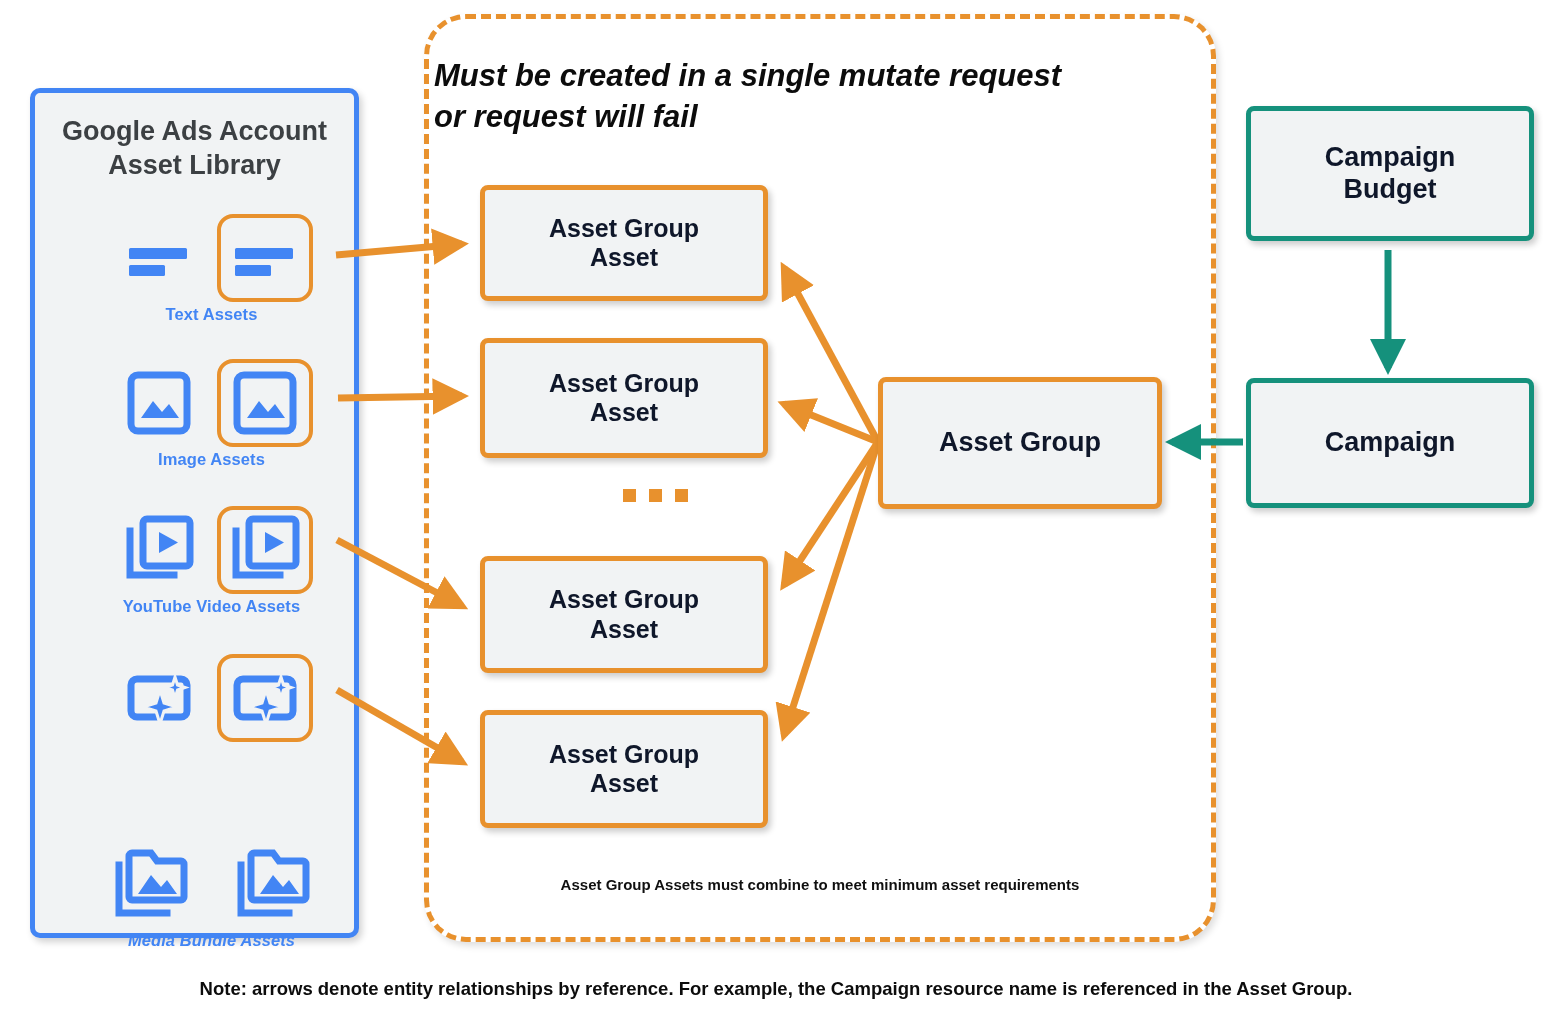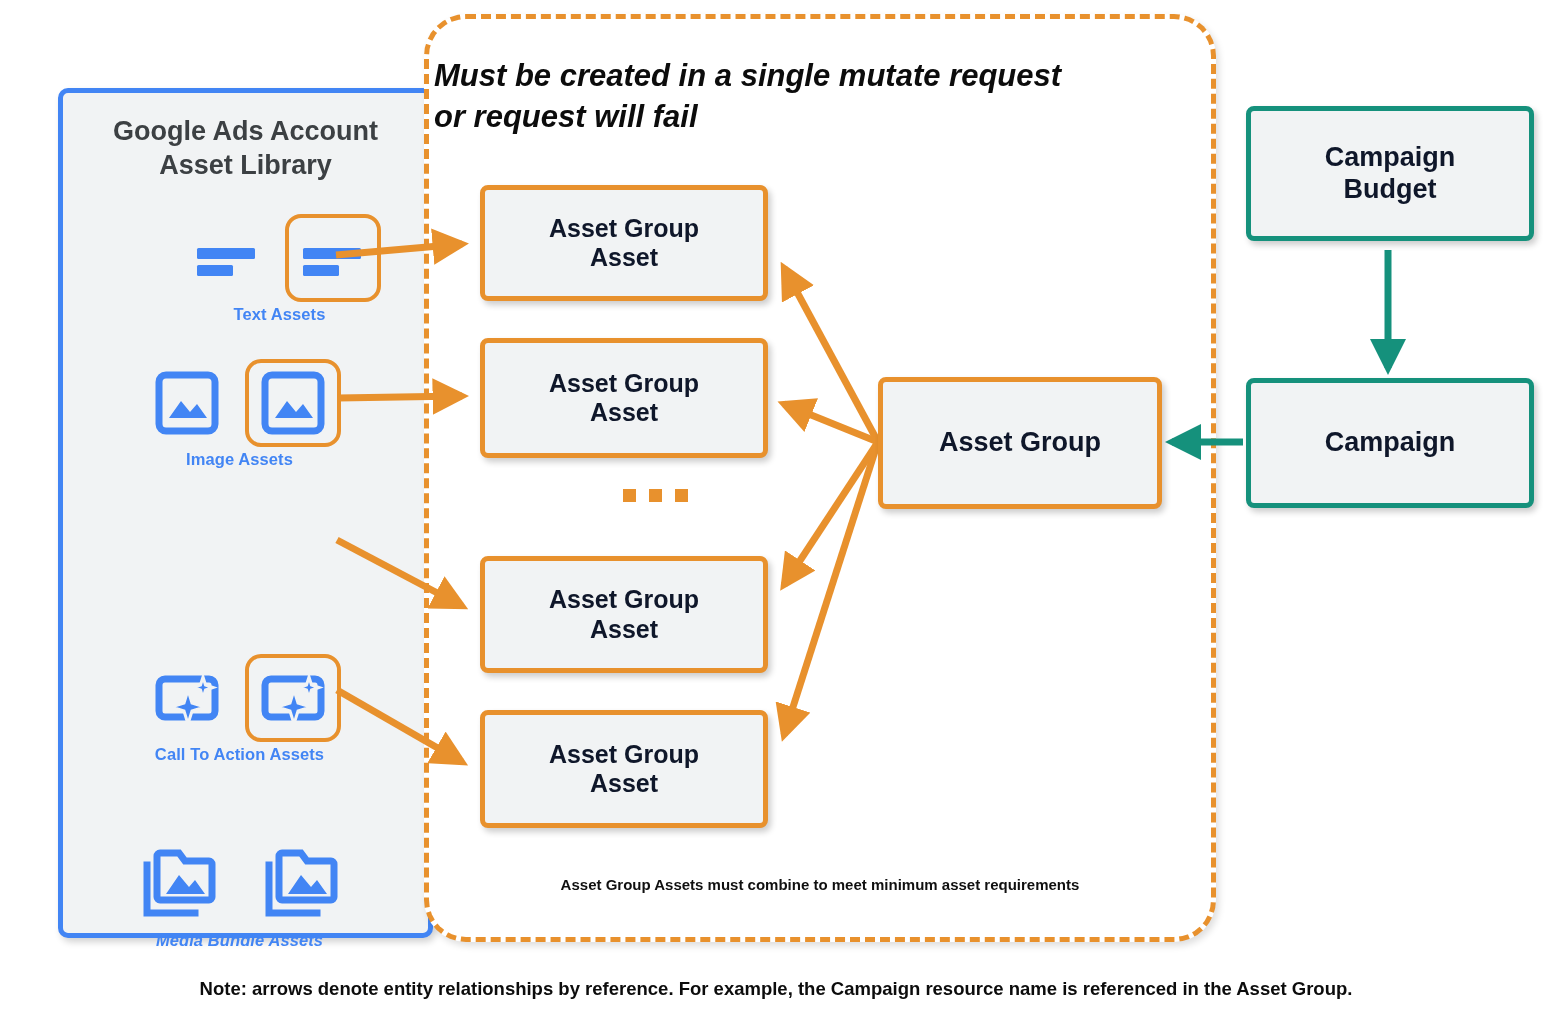--- a/index.html
+++ b/index.html
@@ -30,27 +30,26 @@
     line-height:1.18;
     box-shadow:3px 4px 6px rgba(0,0,0,.20);
   }
   .node.orange{border:5px solid #e8912d;text-align:center;}
   .node.teal{border:5px solid #15917c;}
 
   
   #library{
     position:absolute;
     left:30px; top:88px;
-    width:375px; height:850px;
+    width:329px; height:850px;
     background:#f1f3f4;
     border:5px solid #4285f4;
     border-radius:10px;
     box-sizing:border-box;
     box-shadow:3px 4px 7px rgba(0,0,0,.18);
-    margin-left:28px;
   }
   #library-title{
     position:absolute;
     left:0; right:0; top:22px;
     text-align:center;
     font-size:27px;
     font-weight:700;
     color:#3c4043;
     line-height:1.25;
     white-space:pre-line;
@@ -149,21 +148,21 @@
 </style>
 </head>
 <body>
 
 <div id="stage">
 
   <div id="library">
     <div id="library-title">Google Ads Account
 Asset Library</div>
 
-    <div class="asset-row" style="top:120px;padding-left:40px;">
+    <div class="asset-row" style="top:120px;">
       <div class="icon-pair">
         <div class="icon-slot">
           <svg width="72" height="52" viewBox="0 0 72 52" aria-hidden="true">
             <rect x="6" y="16" width="58" height="11" rx="1.5" fill="#4285f4"></rect>
             <rect x="6" y="33" width="36" height="11" rx="1.5" fill="#4285f4"></rect>
           </svg>
         </div>
         <div class="icon-slot boxed">
           <svg width="72" height="52" viewBox="0 0 72 52" aria-hidden="true">
             <rect x="6" y="16" width="58" height="11" rx="1.5" fill="#4285f4"></rect>
@@ -185,39 +184,57 @@
         <div class="icon-slot boxed">
           <svg width="70" height="70" viewBox="0 0 70 70" aria-hidden="true">
             <rect x="7" y="7" width="56" height="56" rx="7" fill="none" stroke="#4285f4" stroke-width="7"></rect>
             <path d="M17 50 L29 33 L38 44 L45 36 L55 50 Z" fill="#4285f4"></path>
           </svg>
         </div>
       </div>
       <div class="asset-label">Image Assets</div>
     </div>
 
+    <div class="asset-row" style="top:412px;">
+      <div class="icon-pair">
+        <div class="icon-slot">
+          <svg width="74" height="74" viewBox="0 0 74 74" aria-hidden="true">
+            <path d="M8 18 L8 62 L52 62" fill="none" stroke="#4285f4" stroke-width="7" stroke-linecap="square"></path>
+            <rect x="21" y="6" width="47" height="47" rx="4" fill="none" stroke="#4285f4" stroke-width="7"></rect>
+            <path d="M37 19 L56 29.5 L37 40 Z" fill="#4285f4"></path>
+          </svg>
+        </div>
+        <div class="icon-slot boxed">
+          <svg width="74" height="74" viewBox="0 0 74 74" aria-hidden="true">
+            <path d="M8 18 L8 62 L52 62" fill="none" stroke="#4285f4" stroke-width="7" stroke-linecap="square"></path>
+            <rect x="21" y="6" width="47" height="47" rx="4" fill="none" stroke="#4285f4" stroke-width="7"></rect>
+            <path d="M37 19 L56 29.5 L37 40 Z" fill="#4285f4"></path>
+          </svg>
+        </div>
+      </div>
+      <div class="asset-label">YouTube Video  Assets</div>
+    </div>
 
     <div class="asset-row" style="top:560px;">
       <div class="icon-pair">
         <div class="icon-slot">
           <svg width="80" height="58" viewBox="0 0 80 58" aria-hidden="true">
             <path d="M18 10 H62 a6 6 0 0 1 6 6 v26 a6 6 0 0 1 -6 6 H18 a6 6 0 0 1 -6 -6 V16 a6 6 0 0 1 6 -6 Z" fill="none" stroke="#4285f4" stroke-width="7"></path>
             <path d="M41 21 L45 34 L58 38 L45 42 L41 55 L37 42 L24 38 L37 34 Z" fill="#4285f4" stroke="#f1f3f4" stroke-width="3"></path>
             <path d="M56 8 L58.5 16 L66 18.5 L58.5 21 L56 29 L53.5 21 L46 18.5 L53.5 16 Z" fill="#4285f4" stroke="#f1f3f4" stroke-width="3"></path>
           </svg>
         </div>
         <div class="icon-slot boxed">
           <svg width="80" height="58" viewBox="0 0 80 58" aria-hidden="true">
             <path d="M18 10 H62 a6 6 0 0 1 6 6 v26 a6 6 0 0 1 -6 6 H18 a6 6 0 0 1 -6 -6 V16 a6 6 0 0 1 6 -6 Z" fill="none" stroke="#4285f4" stroke-width="7"></path>
             <path d="M41 21 L45 34 L58 38 L45 42 L41 55 L37 42 L24 38 L37 34 Z" fill="#4285f4" stroke="#f1f3f4" stroke-width="3"></path>
             <path d="M56 8 L58.5 16 L66 18.5 L58.5 21 L56 29 L53.5 21 L46 18.5 L53.5 16 Z" fill="#4285f4" stroke="#f1f3f4" stroke-width="3"></path>
           </svg>
         </div>
       </div>
-      <div class="asset-label">Call To Action Assets</div>
     </div>
 
     <div class="asset-row" style="top:746px;font-style:italic;">
       <div class="icon-pair" style="gap:26px;">
         <div class="icon-slot">
           <svg width="80" height="78" viewBox="0 0 80 78" aria-hidden="true">
             <path d="M8 20 L8 68 L56 68" fill="none" stroke="#4285f4" stroke-width="7" stroke-linecap="square"></path>
             <path d="M21 8 H40 l6 8 H70 a3 3 0 0 1 3 3 V52 a3 3 0 0 1 -3 3 H21 a3 3 0 0 1 -3 -3 V11 a3 3 0 0 1 3 -3 Z" fill="none" stroke="#4285f4" stroke-width="7"></path>
             <path d="M27 49 L40 30 L50 42 L56 35 L66 49 Z" fill="#4285f4"></path>
           </svg>

